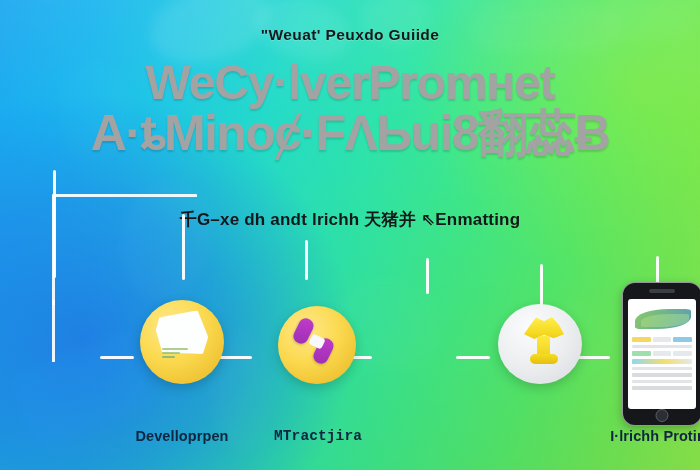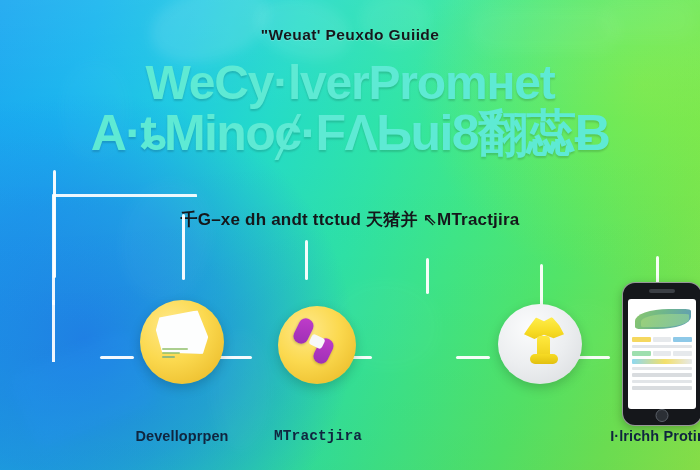--- a/index.html
+++ b/index.html
@@ -43,21 +43,21 @@
   .g11{left:60px;top:60px;width:70px;height:100px;border-radius:45%;opacity:.15;}
 
   
   .eyebrow{
     position:absolute;left:0;right:0;top:26px;text-align:center;
     color:#16181c;font-size:15.5px;font-weight:700;letter-spacing:.4px;
     text-shadow:0 1px 1px rgba(255,255,255,.22);
   }
   .headline{
     position:absolute;left:0;right:0;top:58px;text-align:center;
-    color:#5eead4;font-weight:800;font-size:48px;line-height:50px;
+    color:#a3a3a3;font-weight:800;font-size:48px;line-height:50px;
     letter-spacing:-1.2px;
     text-shadow:0 2px 2px rgba(0,0,0,.14);
   }
   .headline .l2{
     display:block;font-size:50px;letter-spacing:-1.6px;
     filter:blur(.25px);
   }
   .subhead{
     position:absolute;left:0;right:0;top:208px;text-align:center;
     color:#15171b;font-size:17px;font-weight:600;letter-spacing:.2px;
@@ -255,21 +255,21 @@
   <div class="ghost g8"></div>
   <div class="ghost g9"></div>
   <div class="ghost g10"></div>
   <div class="ghost g11"></div>
 
   <div class="eyebrow">"Weuat' Peuxdo Guiide</div>
   <div class="headline">
     <span class="l1">WeCy·lverPromнet</span>
     <span class="l2">A·ȶMinoȼ·FΛЬui8翻蕊Ƀ</span>
   </div>
-  <div class="subhead">千G–xe dh аndt ttctud 天猪并 ⇖MTractjira</div>
+  <div class="subhead">千G–xe dh аndt lrichh 天猪并 ⇖Enmatting</div>
 
   <div class="bracket"></div>
   <div class="bracket-tail"></div>
 
   <div class="timeline">
 
     <div class="dash" style="left:100px;width:34px;"></div>
     <div class="dash" style="left:218px;width:34px;"></div>
     <div class="dash" style="left:338px;width:34px;"></div>
     <div class="dash" style="left:456px;width:34px;"></div>

